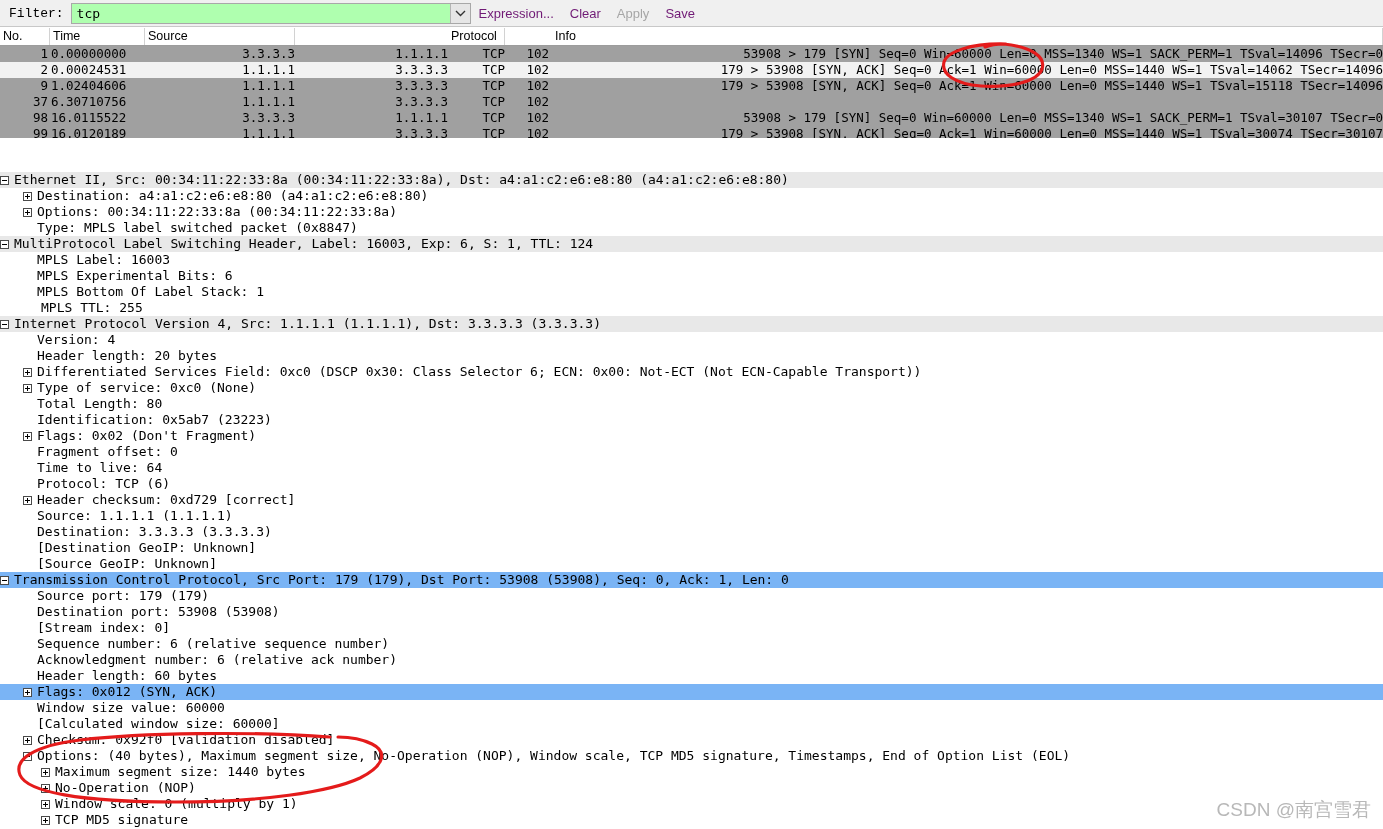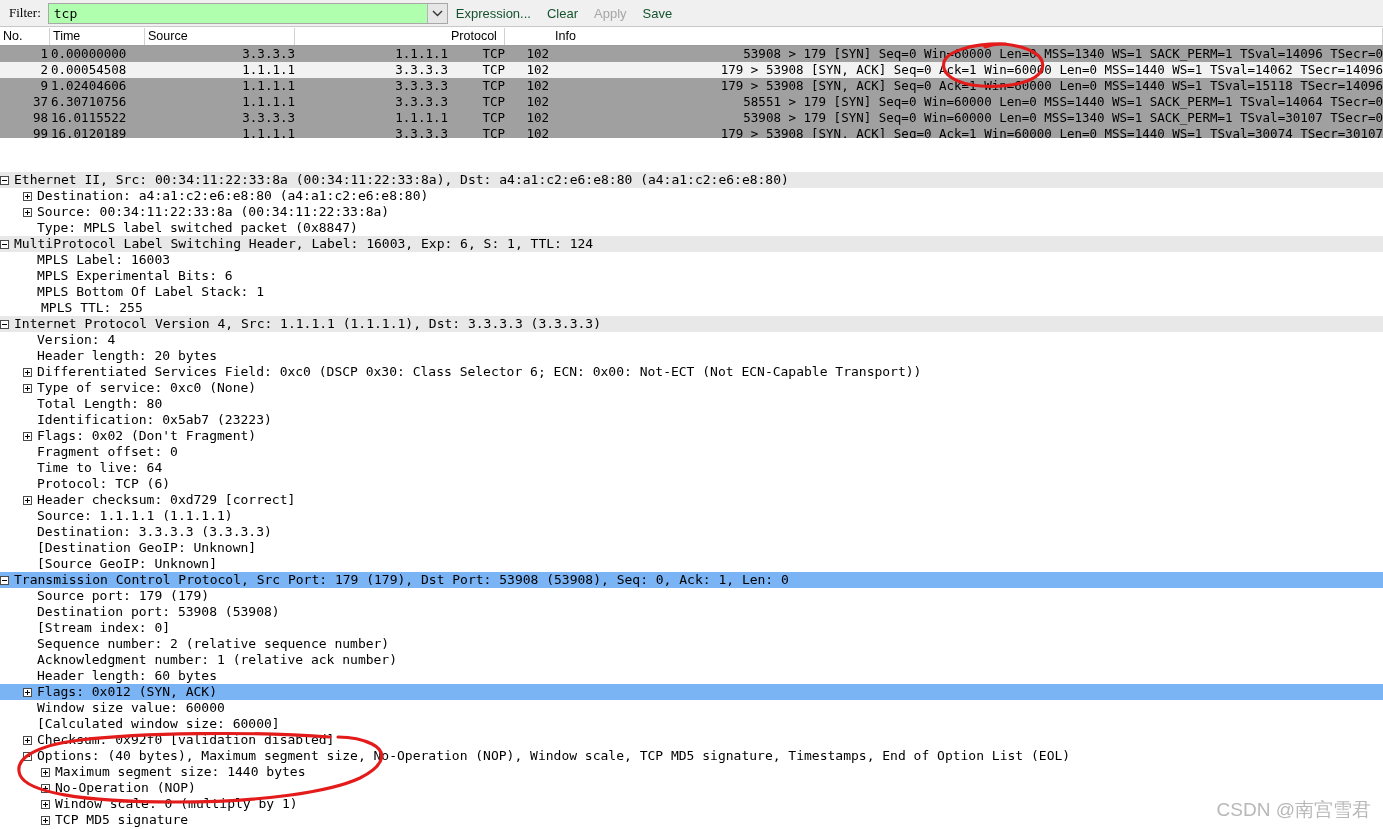--- a/index.html
+++ b/index.html
@@ -22,21 +22,21 @@
     position: absolute;
     left: 0; top: 0;
     width: 1383px; height: 27px;
     background: #f0f0f0;
     border-bottom: 1px solid #c8c8c8;
     display: flex;
     align-items: center;
     box-sizing: border-box;
   }
   #filter-label {
-    font-family: Liberation Serif, serif;
+    font-family: Liberation Mono, monospace;
     font-size: 13px;
     padding: 0 7px 0 9px;
     white-space: nowrap;
   }
   #filter-combo {
     display: flex;
     align-items: stretch;
     height: 21px;
     border: 1px solid #a8a8a8;
     box-sizing: border-box;
@@ -61,21 +61,21 @@
     display: flex;
     align-items: center;
     justify-content: center;
   }
   #filter-dropdown svg { display: block; }
   .tb-btn {
     font-family: "Liberation Sans", sans-serif;
     font-size: 13px;
     padding: 0 8px;
     white-space: nowrap;
-    color: #14532d;
+    color: #701a75;
     cursor: default;
   }
   .tb-btn.disabled { color: #a6a6a6; }
 
   
   #packet-list {
     position: absolute;
     left: 0; top: 28px;
     width: 1383px;
     height: 110px;
@@ -230,21 +230,21 @@
     <div class="cell c-no">1</div>
     <div class="cell c-time">0.00000000</div>
     <div class="cell c-src">3.3.3.3</div>
     <div class="cell c-dst">1.1.1.1</div>
     <div class="cell c-proto">TCP</div>
     <div class="cell c-len">102</div>
     <div class="cell c-info">53908 &gt; 179 [SYN] Seq=0 Win=60000 Len=0 MSS=1340 WS=1 SACK_PERM=1 TSval=14096 TSecr=0</div>
   </div>
   <div class="plist-row even">
     <div class="cell c-no">2</div>
-    <div class="cell c-time">0.00054508</div>
+    <div class="cell c-time">0.00024531</div>
     <div class="cell c-src">1.1.1.1</div>
     <div class="cell c-dst">3.3.3.3</div>
     <div class="cell c-proto">TCP</div>
     <div class="cell c-len">102</div>
     <div class="cell c-info">179 &gt; 53908 [SYN, ACK] Seq=0 Ack=1 Win=60000 Len=0 MSS=1440 WS=1 TSval=14062 TSecr=14096</div>
   </div>
   <div class="plist-row odd">
     <div class="cell c-no">9</div>
     <div class="cell c-time">1.02404606</div>
     <div class="cell c-src">1.1.1.1</div>
@@ -253,21 +253,20 @@
     <div class="cell c-len">102</div>
     <div class="cell c-info">179 &gt; 53908 [SYN, ACK] Seq=0 Ack=1 Win=60000 Len=0 MSS=1440 WS=1 TSval=15118 TSecr=14096</div>
   </div>
   <div class="plist-row odd">
     <div class="cell c-no">37</div>
     <div class="cell c-time">6.30710756</div>
     <div class="cell c-src">1.1.1.1</div>
     <div class="cell c-dst">3.3.3.3</div>
     <div class="cell c-proto">TCP</div>
     <div class="cell c-len">102</div>
-    <div class="cell c-info">58551 &gt; 179 [SYN] Seq=0 Win=60000 Len=0 MSS=1440 WS=1 SACK_PERM=1 TSval=14064 TSecr=0</div>
   </div>
   <div class="plist-row odd">
     <div class="cell c-no">98</div>
     <div class="cell c-time">16.0115522</div>
     <div class="cell c-src">3.3.3.3</div>
     <div class="cell c-dst">1.1.1.1</div>
     <div class="cell c-proto">TCP</div>
     <div class="cell c-len">102</div>
     <div class="cell c-info">53908 &gt; 179 [SYN] Seq=0 Win=60000 Len=0 MSS=1340 WS=1 SACK_PERM=1 TSval=30107 TSecr=0</div>
   </div>
@@ -287,21 +286,21 @@
   <div class="tree-row proto ind0">
     <span class="expander minus"></span>
     <span class="tree-label">Ethernet II, Src: 00:34:11:22:33:8a (00:34:11:22:33:8a), Dst: a4:a1:c2:e6:e8:80 (a4:a1:c2:e6:e8:80)</span>
   </div>
   <div class="tree-row ind1">
     <span class="expander plus"></span>
     <span class="tree-label">Destination: a4:a1:c2:e6:e8:80 (a4:a1:c2:e6:e8:80)</span>
   </div>
   <div class="tree-row ind1">
     <span class="expander plus"></span>
-    <span class="tree-label">Source: 00:34:11:22:33:8a (00:34:11:22:33:8a)</span>
+    <span class="tree-label">Options: 00:34:11:22:33:8a (00:34:11:22:33:8a)</span>
   </div>
   <div class="tree-row ind1">
     <span class="spacer" style="width:14px"></span>
     <span class="tree-label">Type: MPLS label switched packet (0x8847)</span>
   </div>
 
   <div class="tree-row proto ind0">
     <span class="expander minus"></span>
     <span class="tree-label">MultiProtocol Label Switching Header, Label: 16003, Exp: 6, S: 1, TTL: 124</span>
   </div>
@@ -397,25 +396,25 @@
   <div class="tree-row ind1">
     <span class="spacer" style="width:14px"></span>
     <span class="tree-label">Destination port: 53908 (53908)</span>
   </div>
   <div class="tree-row ind1">
     <span class="spacer" style="width:14px"></span>
     <span class="tree-label">[Stream index: 0]</span>
   </div>
   <div class="tree-row ind1">
     <span class="spacer" style="width:14px"></span>
-    <span class="tree-label">Sequence number: 2    (relative sequence number)</span>
-  </div>
-  <div class="tree-row ind1">
-    <span class="spacer" style="width:14px"></span>
-    <span class="tree-label">Acknowledgment number: 1    (relative ack number)</span>
+    <span class="tree-label">Sequence number: 6    (relative sequence number)</span>
+  </div>
+  <div class="tree-row ind1">
+    <span class="spacer" style="width:14px"></span>
+    <span class="tree-label">Acknowledgment number: 6    (relative ack number)</span>
   </div>
   <div class="tree-row ind1">
     <span class="spacer" style="width:14px"></span>
     <span class="tree-label">Header length: 60 bytes</span>
   </div>
   <div class="tree-row selected ind1">
     <span class="expander plus"></span>
     <span class="tree-label">Flags: 0x012 (SYN, ACK)</span>
   </div>
   <div class="tree-row ind1">

